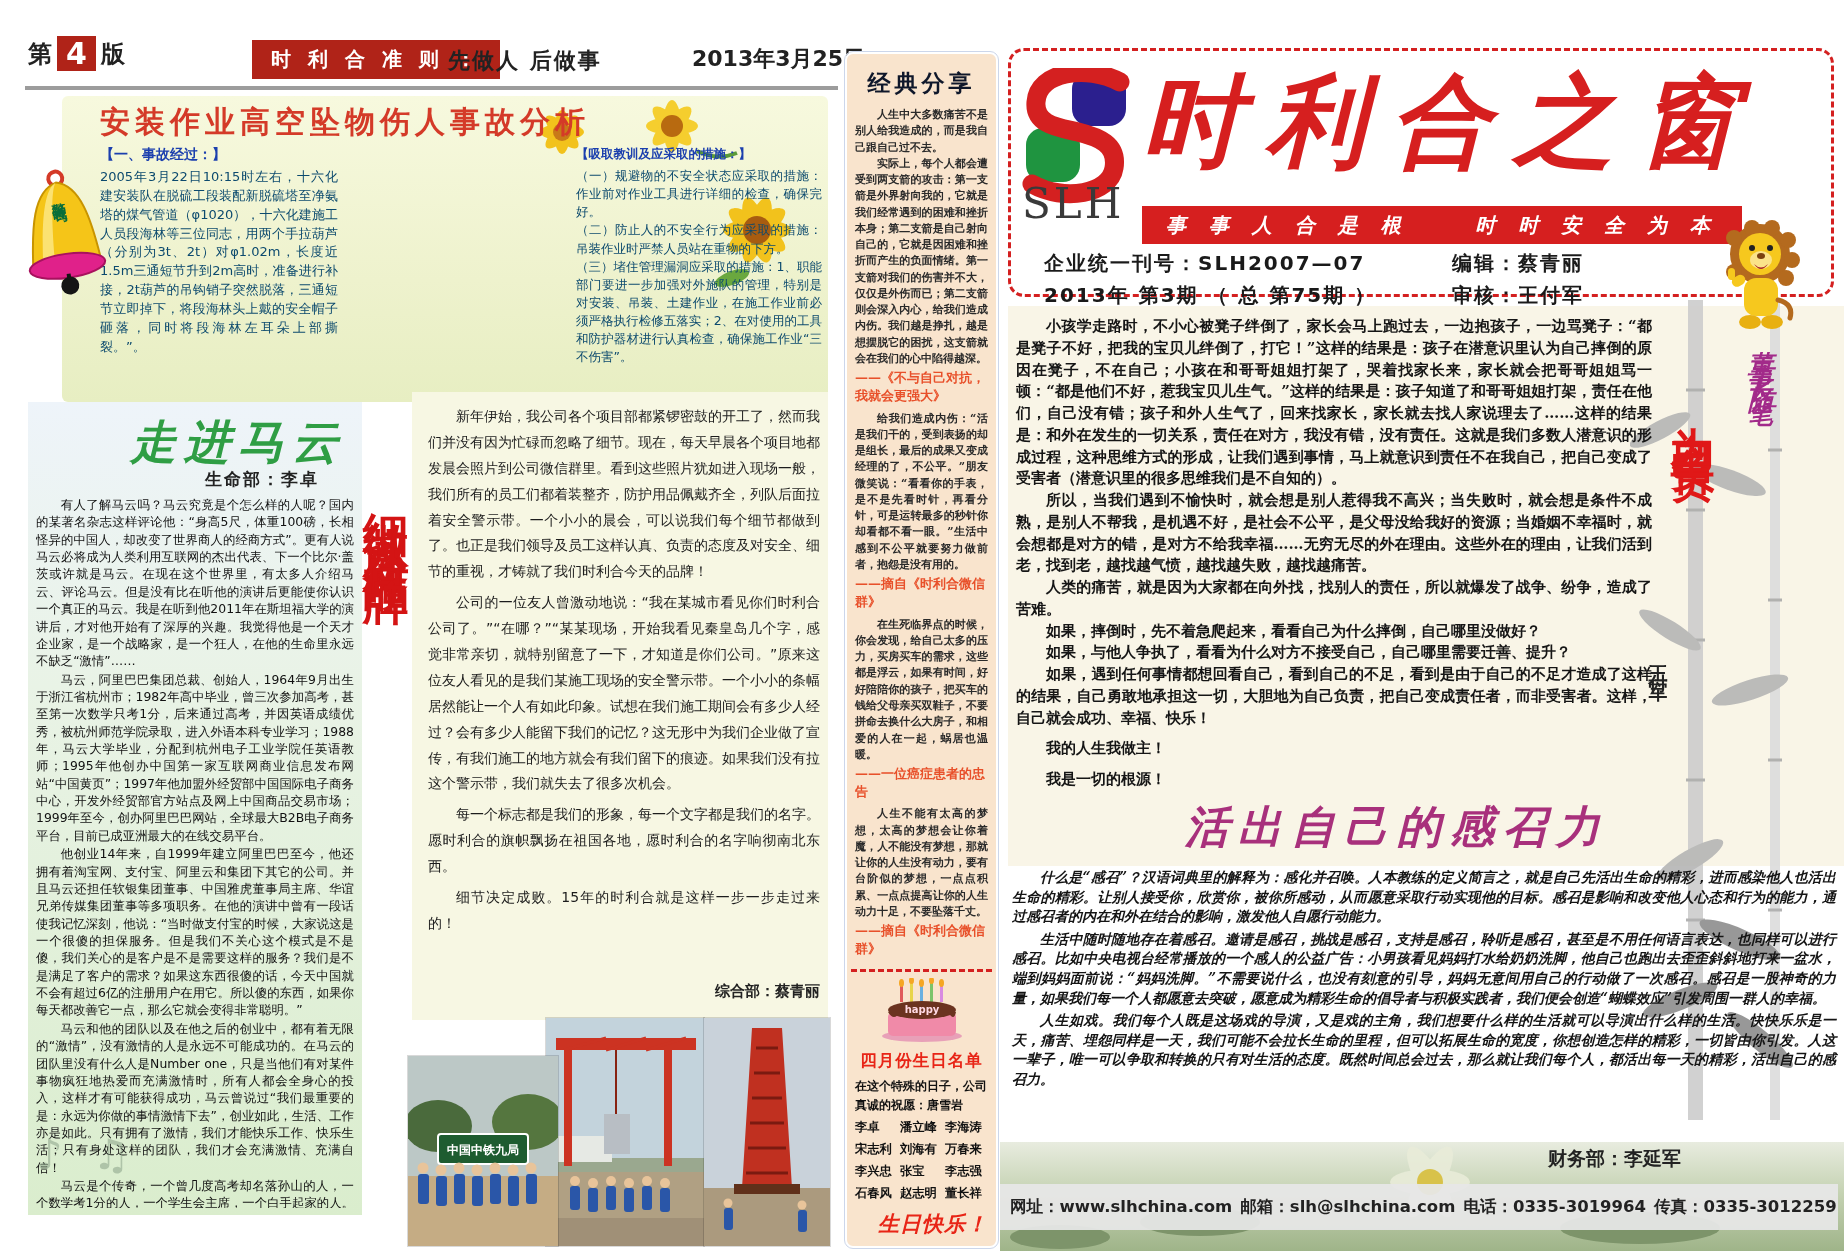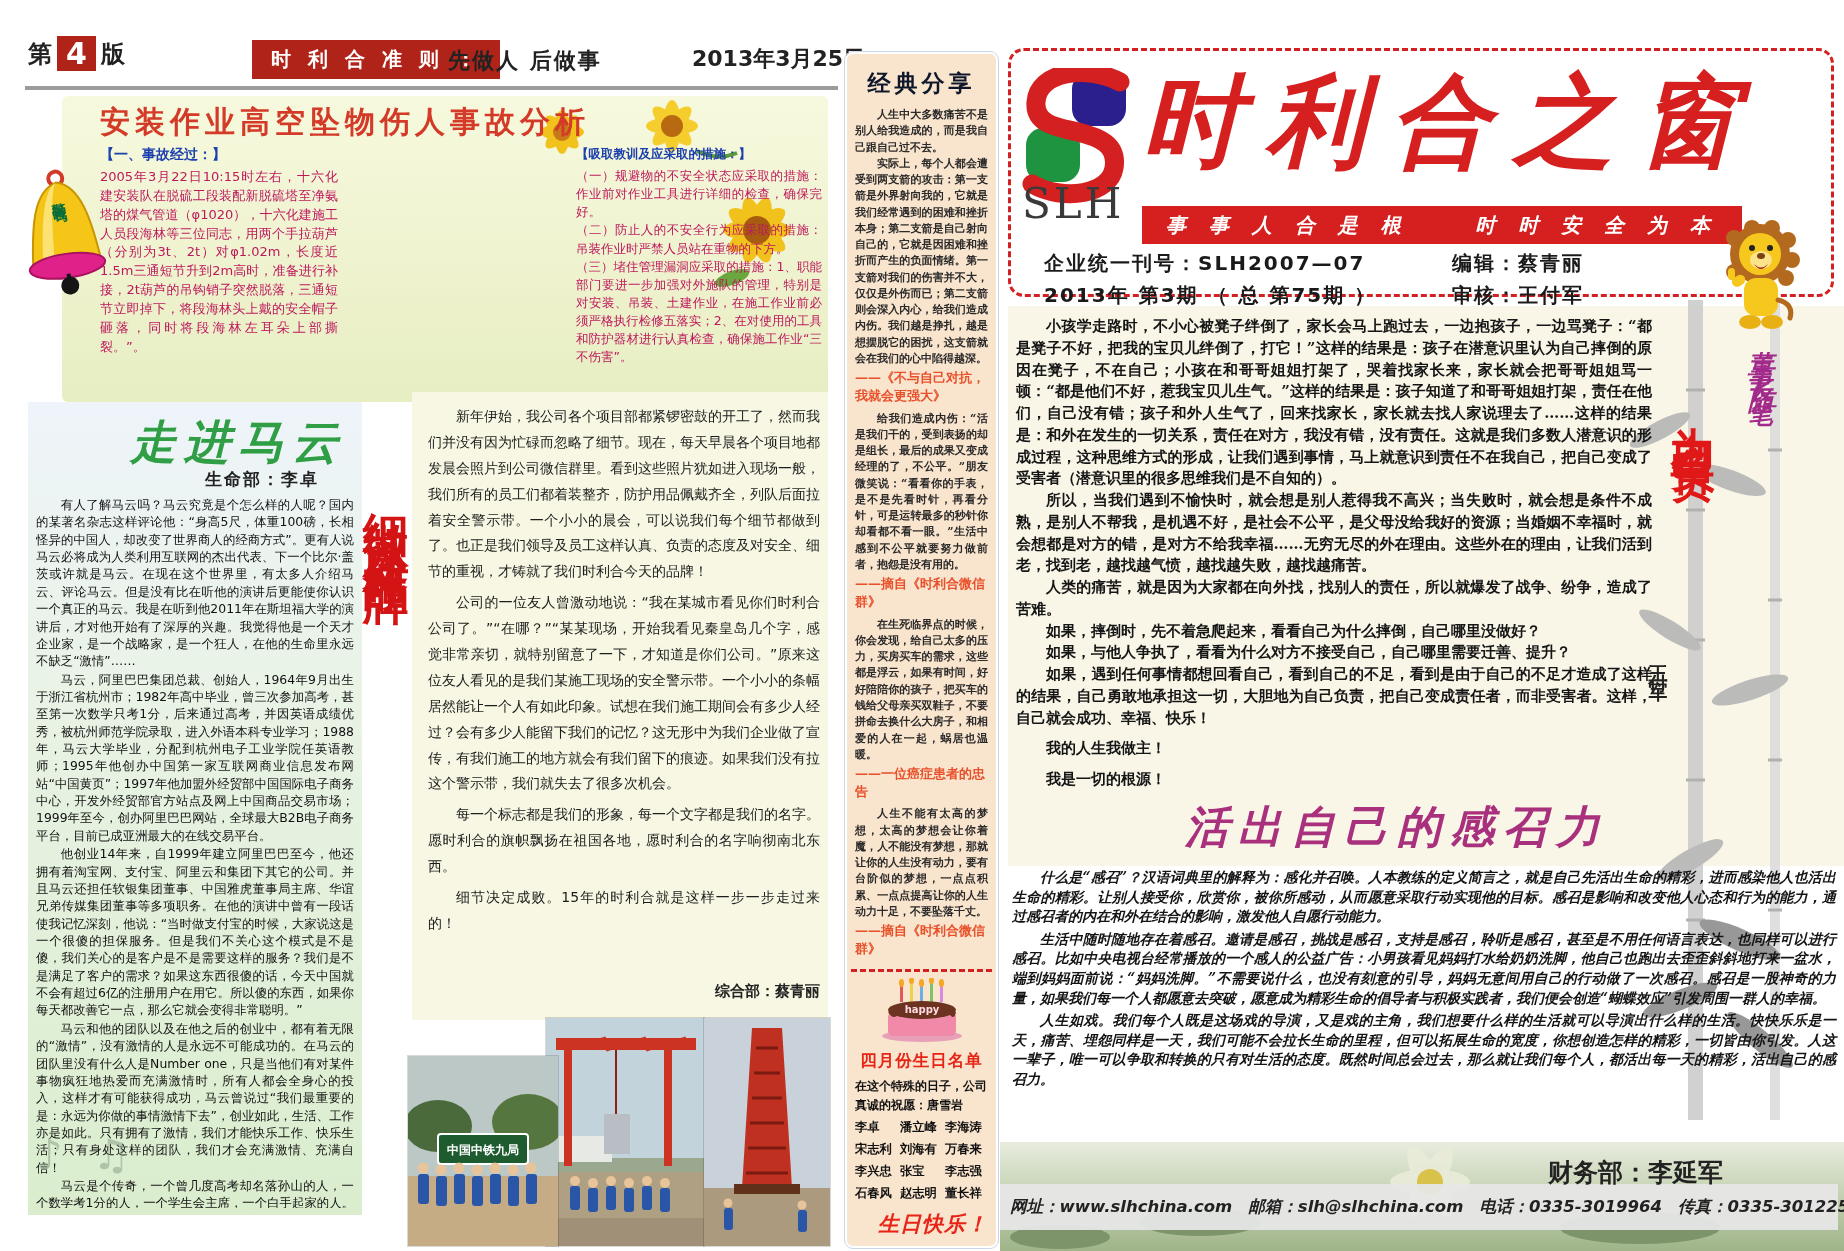--- a/index.html
+++ b/index.html
@@ -18,21 +18,21 @@
   #hdr-line{left:25px;top:86px;width:813px;height:4px;background:#9c9c9c;}
   
   #accident{left:62px;top:96px;width:766px;height:306px;border-radius:6px;overflow:hidden;
             background:linear-gradient(180deg,#f7f9de 0%,#eef2cd 60%,#e7eec2 100%);}
   #accident-title{left:100px;top:102px;font-size:30px;font-weight:bold;color:#d43a28;letter-spacing:5px;}
   .acc-col{position:absolute;top:146px;}
   #acc-col1{left:100px;width:238px;}
   #acc-col2{left:346px;width:222px;}
   #acc-col3{left:576px;width:246px;}
   .acc-h{color:#1b3fae;font-weight:bold;font-size:14px;margin:0 0 4px;}
-  .acc-t{font-size:13px;line-height:1.45;color:#be185d;text-align:justify;font-weight:500;}
+  .acc-t{font-size:13px;line-height:1.45;color:#0c4a6e;text-align:justify;font-weight:500;}
   #acc-col3 .acc-t,#acc-col3 .acc-h{font-size:12.5px;}
   #bell{left:14px;top:166px;width:100px;height:150px;transform:rotate(-8deg);}
   #bell-caption{left:48px;top:192px;font-size:14px;font-weight:bold;color:#0a6e3a;letter-spacing:2px;
                 transform:rotate(-10deg);}
   
   #mayun{left:28px;top:402px;width:334px;height:813px;overflow:hidden;
          background:linear-gradient(180deg,#eef4fa 0%,#e9f3e6 35%,#daedcd 100%);}
   #mayun-title{left:130px;top:412px;font-size:46px;color:#2f9e44;font-weight:bold;font-style:italic;
                letter-spacing:8px;font-family:"DejaVu Serif",serif;}
   #mayun-byline{left:205px;top:468px;font-size:17px;font-weight:bold;letter-spacing:2px;}
@@ -99,27 +99,27 @@
   #chair-text{left:1016px;top:316px;width:636px;z-index:2;}
   #chair-text p{font-size:15px;line-height:1.45;text-align:justify;text-indent:2em;color:#151515;
                 font-family:"DejaVu Serif",serif;font-weight:600;}
   #chair-text p.gap{margin-top:9px;}
   #ganzhao-title{left:1185px;top:798px;font-size:44px;color:#a8307c;font-weight:bold;font-style:italic;
                  letter-spacing:9px;font-family:"DejaVu Serif",serif;z-index:2;}
   
   #ganzhao-text{left:1012px;top:868px;width:824px;z-index:2;}
   #ganzhao-text p{font-size:14px;line-height:1.4;text-align:justify;text-indent:2em;color:#141414;
                   font-family:"DejaVu Serif",serif;font-style:italic;font-weight:bold;margin-bottom:3px;}
-  #ganzhao-byline{left:1548px;top:1146px;font-size:25px;font-weight:bold;z-index:4;color:#222;margin-top:10px;}
+  #ganzhao-byline{left:1548px;top:1146px;font-size:19px;font-weight:bold;z-index:4;color:#222;}
   
   #flower-strip{left:1000px;top:1142px;width:844px;height:109px;z-index:0;
                 background:linear-gradient(180deg,#e8ecdf 0%,#c6d3b4 45%,#9fb489 100%);}
   #footer{left:1000px;top:1184px;width:838px;height:46px;background:rgba(231,231,231,.94);z-index:3;
-          display:flex;align-items:center;gap:16px;padding:0 10px;box-sizing:border-box;
-          font-size:16.5px;font-weight:bold;color:#222;white-space:nowrap;font-style:italic;}
+          display:flex;align-items:center;gap:8px;padding:0 10px;box-sizing:border-box;
+          font-size:16.5px;font-weight:bold;color:#222;white-space:nowrap;}
 </style>
 </head>
 <body>
 
 <div id="page">
 
   <div class="abs" id="hdr-pagenum">
     <span>第</span>
     <span class="numbox">4</span>
     <span>版</span>

